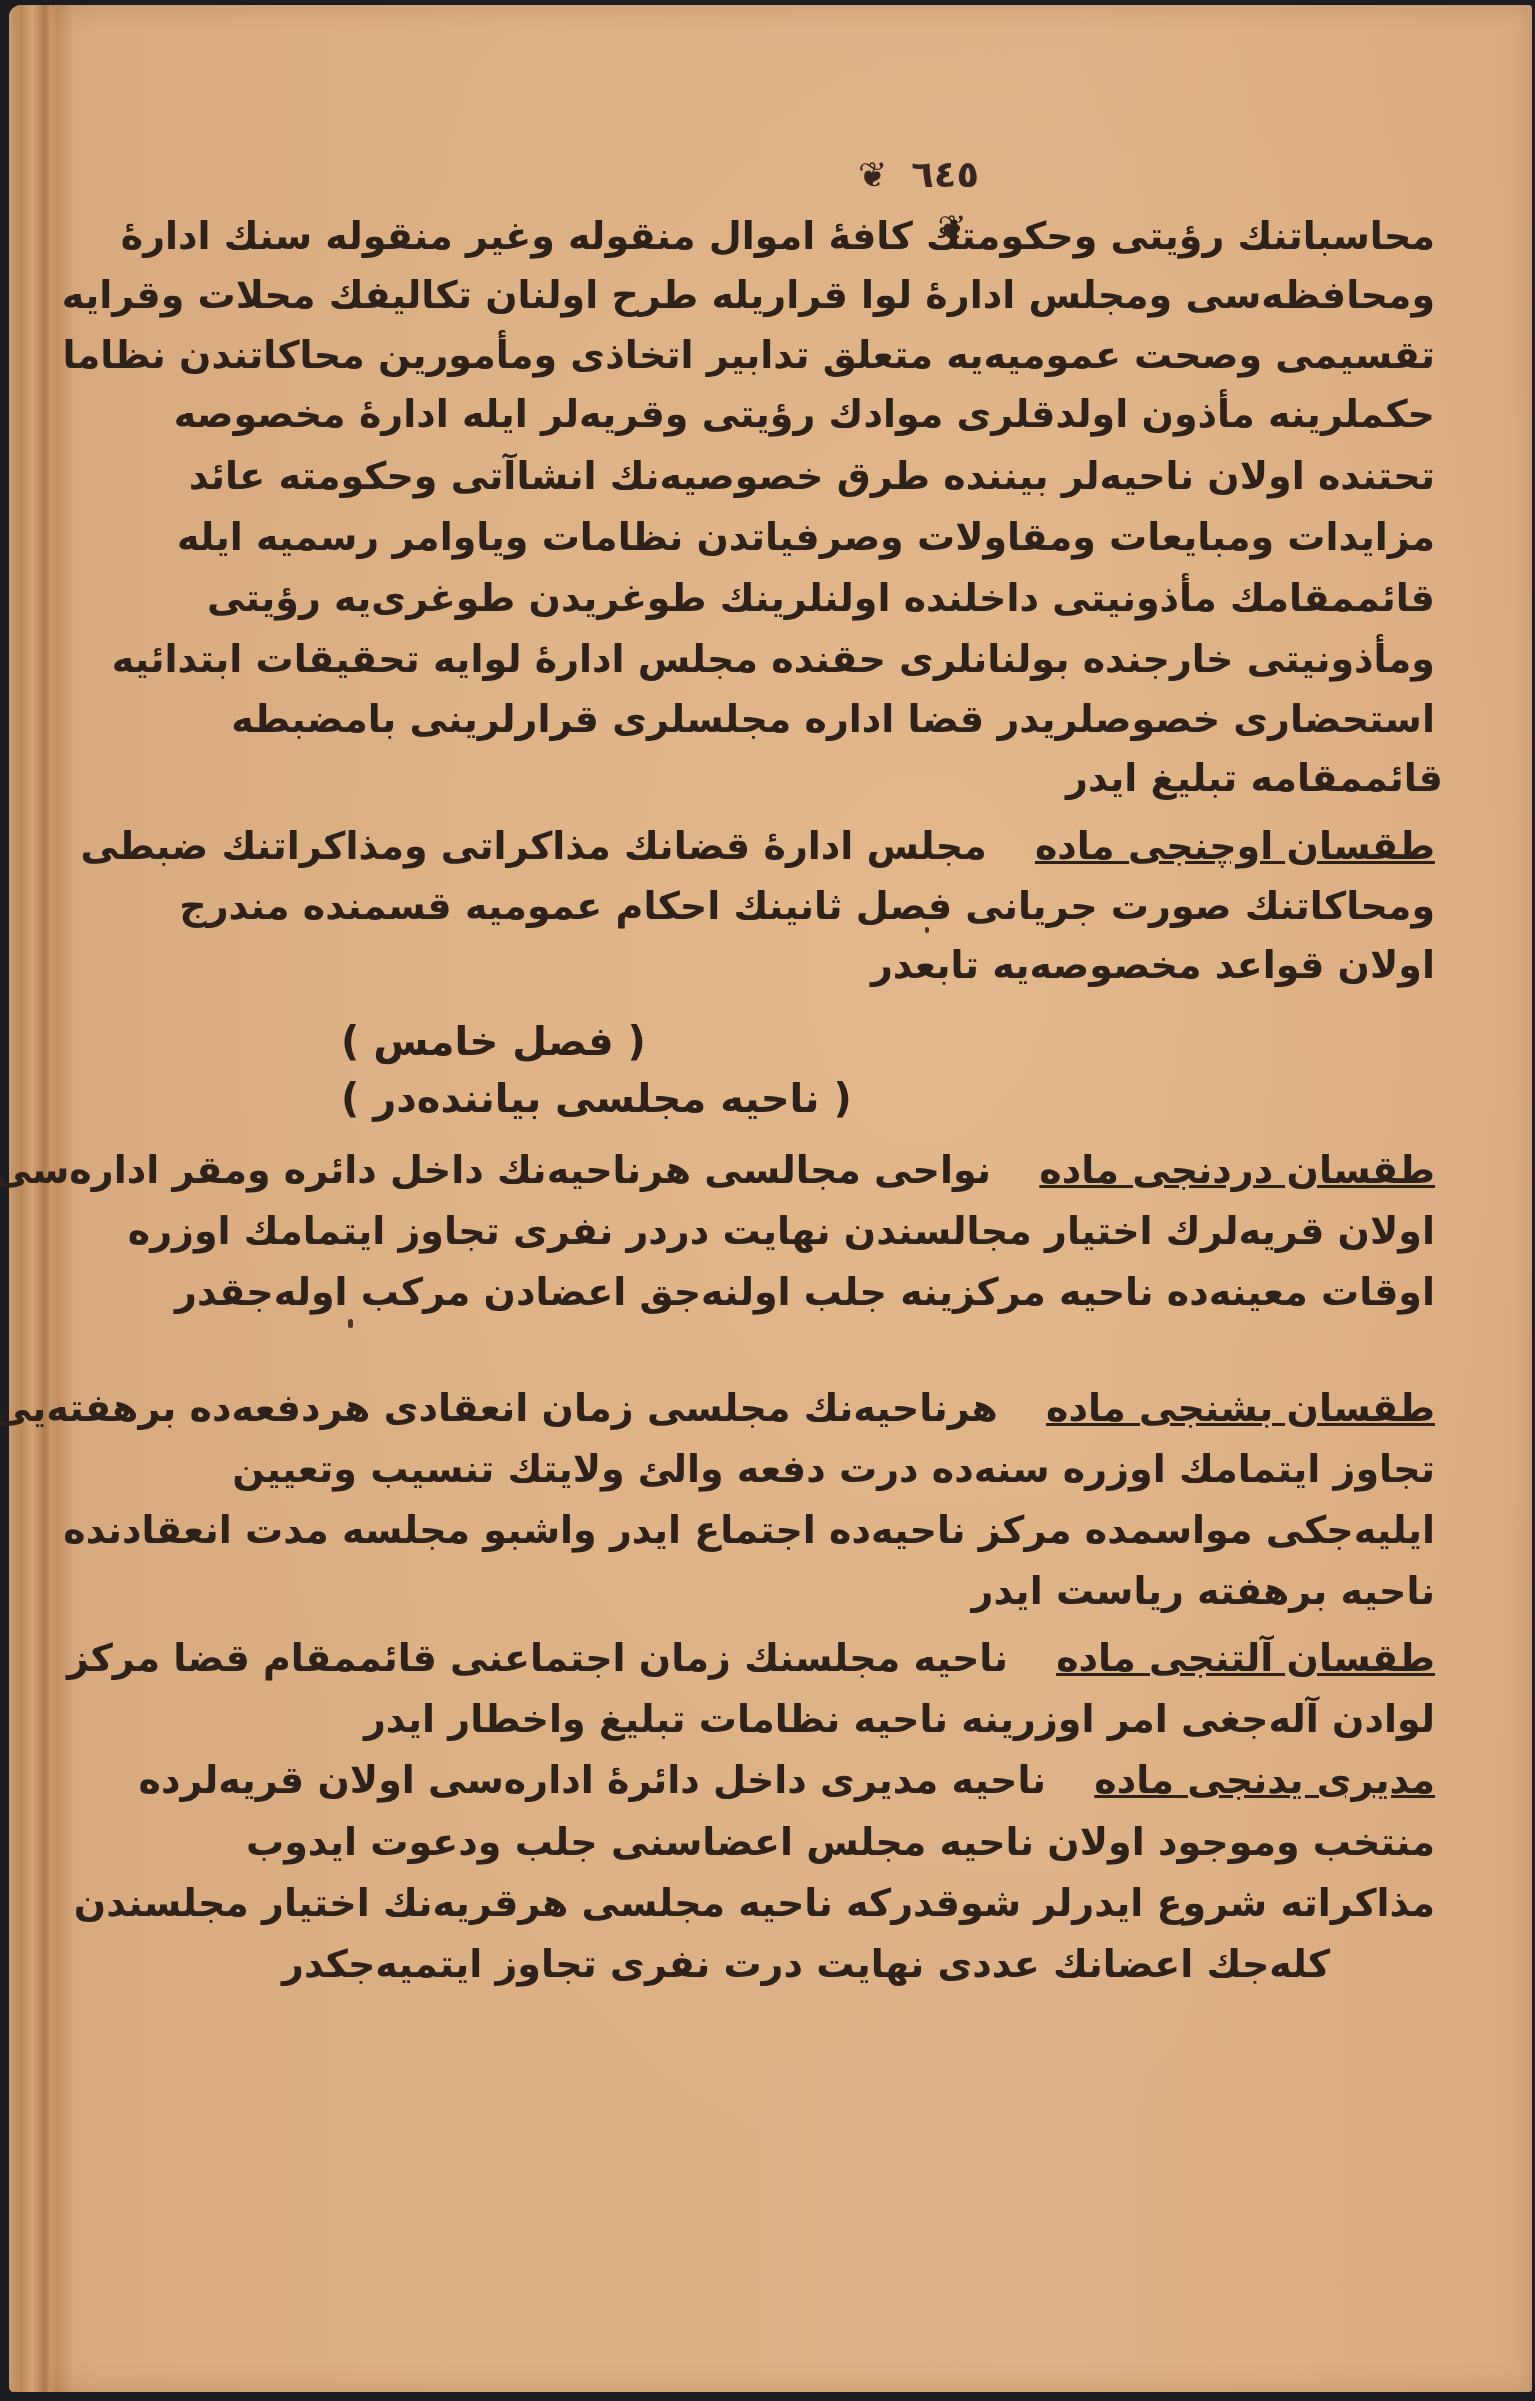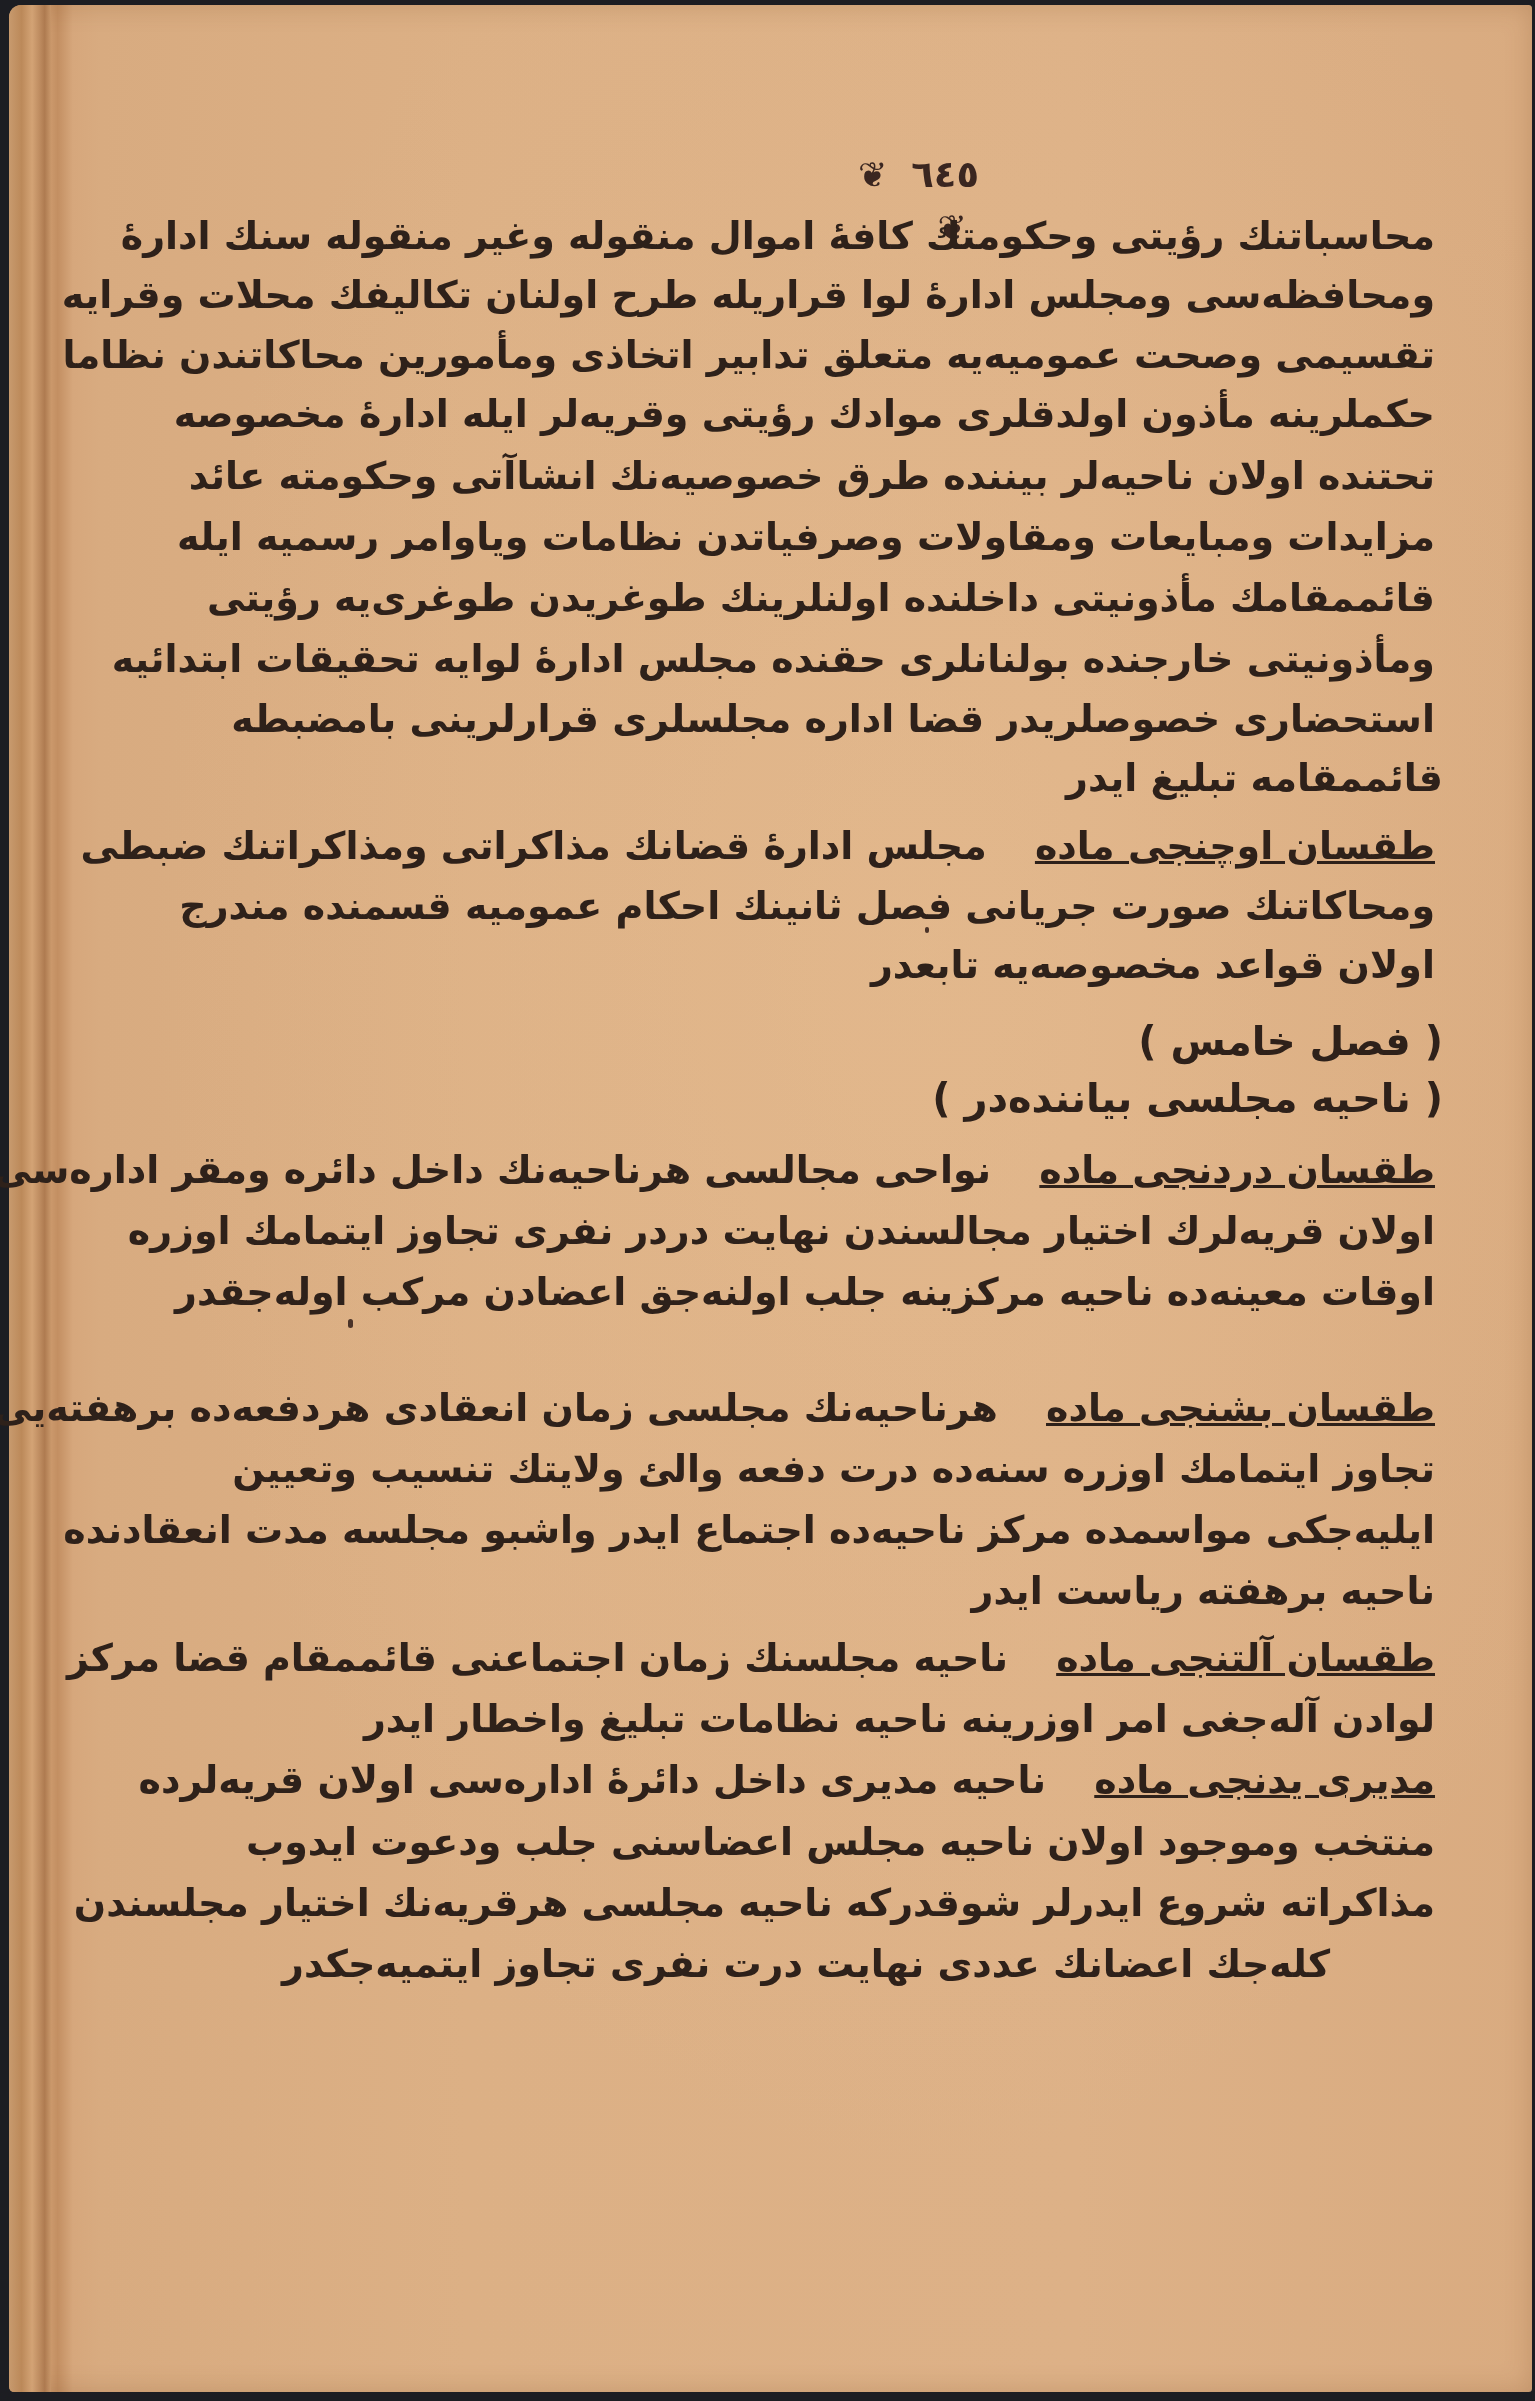--- a/index.html
+++ b/index.html
@@ -90,21 +90,21 @@
       text-align-last: right;
     }
     .article-label {
       font-weight: bold;
       margin-left: 35px;
       text-decoration: underline;
     }
     .heading {
       position: absolute;
       width: 1102px;
-      text-align: right;
+      text-align: left;
       font-size: 40px;
       font-weight: bold;
       line-height: 52px;
     }
     .speck {
       position: absolute;
       width: 5.2px;
       height: 8.7px;
       background: #4a3328;
       border-radius: 2.6px;

